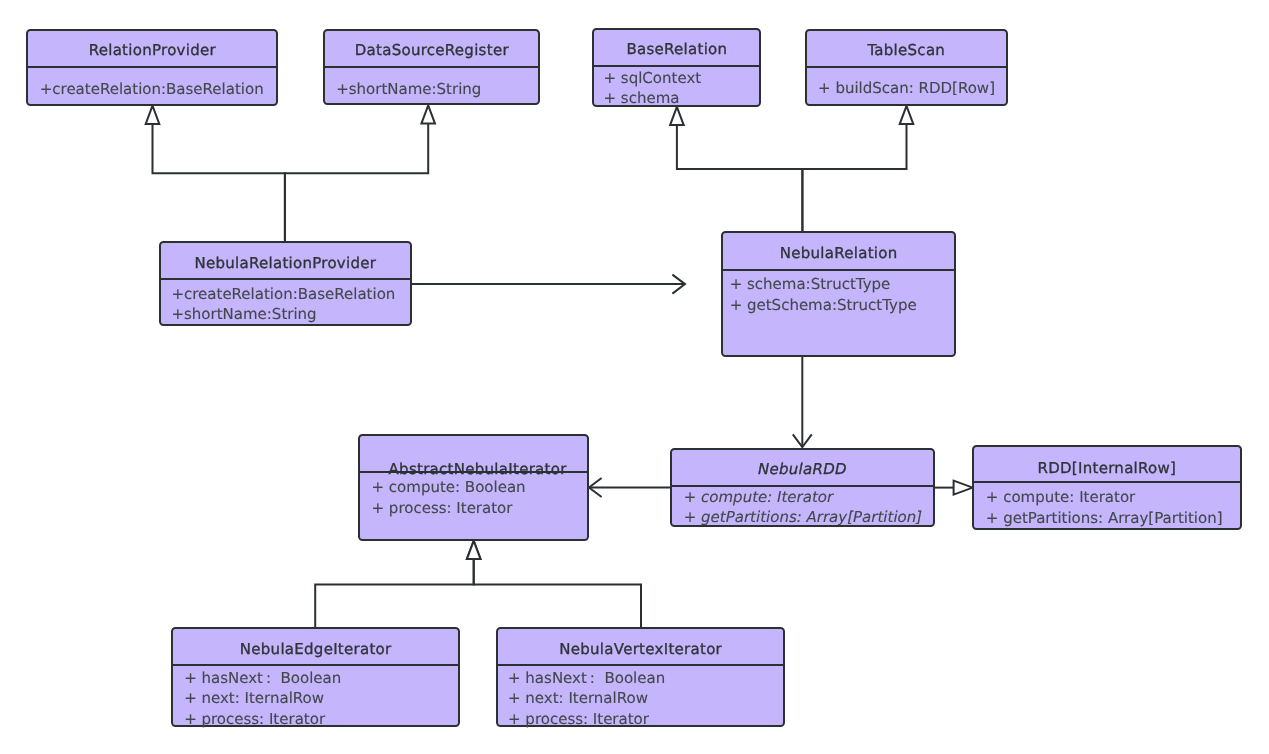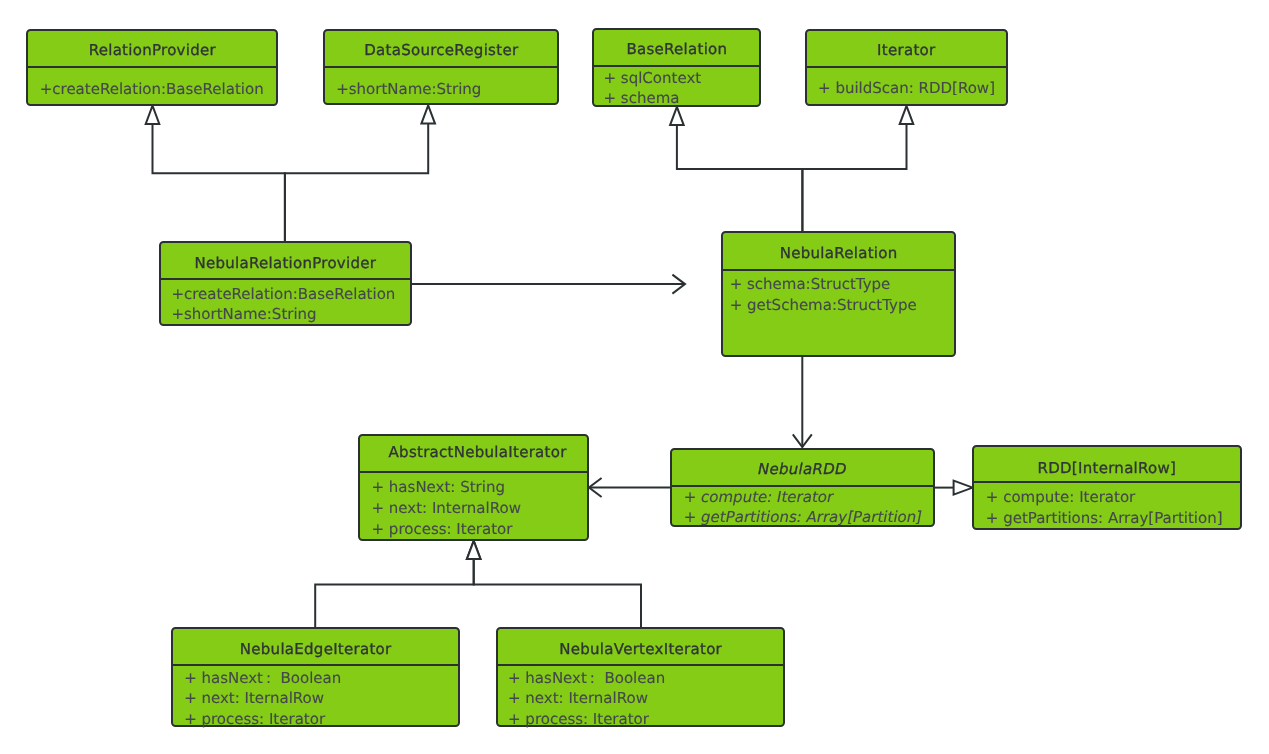--- a/index.html
+++ b/index.html
@@ -3,21 +3,21 @@
 <meta charset="utf-8">
 <title>UML Class Diagram</title>
 <style>
   html,body{margin:0;padding:0;background:#ffffff;}
   body{width:1269px;height:754px;overflow:hidden;
        font-family:"DejaVu Sans", sans-serif;color:#3c3c3c;
        -webkit-font-smoothing:antialiased;text-rendering:geometricPrecision;}
   #canvas{position:relative;width:1269px;height:754px;}
   svg.edges{position:absolute;left:0;top:0;width:1269px;height:754px;}
   .uml-box{position:absolute;box-sizing:border-box;border:2px solid #2b3133;
-           border-radius:4.5px;background:#84cc16;}
+           border-radius:4.5px;background:#c4b5fd;}
   .uml-title{text-align:center;font-size:15px;color:#2f3436;letter-spacing:0.28px;text-indent:0.28px;
              -webkit-text-stroke:0.32px #2f3436;
              line-height:20px;position:absolute;left:0;right:0;}
   .uml-divider{position:absolute;left:0;right:0;height:0;
                border-top:2px solid #2b3133;}
   .uml-members{position:absolute;left:0;right:0;}
   .uml-member{font-size:15px;color:#43484b;white-space:pre;
               -webkit-text-stroke:0.12px #43484b;}
 </style>
 </head>
@@ -66,37 +66,37 @@
         <polygon points="473.7,540.9 466.9,559.1 480.5,559.1" fill="#ffffff" stroke="#2b3133" stroke-width="2" stroke-linejoin="miter"></polygon>
       </g>
     </svg>
 <div class="uml-box" style="left: 25.95px; top: 28.75px; width: 252.5px; height: 76.8px; border-width: 2.1px;">
       <div class="uml-title" style="top: 9.25713px;">RelationProvider</div>
       <div class="uml-divider" style="top: 34.8px; border-top-width: 2.1px;"></div>
       <div class="uml-members" style="top: 48.1571px; padding-left: 11.8px;">
         <div class="uml-member" style="line-height: 20px;">+createRelation:BaseRelation</div>
       </div>
     </div>
-    <div class="uml-box" style="left: 323.15px; top: 28.75px; width: 236px; height: 76.3px; border-width: 2.1px; text-decoration: underline;">
+    <div class="uml-box" style="left: 323.15px; top: 28.75px; width: 217px; height: 76.3px; border-width: 2.1px; text-decoration: underline;">
       <div class="uml-title" style="top: 9.25713px;">DataSourceRegister</div>
       <div class="uml-divider" style="top: 35.4px; border-top-width: 2.1px;"></div>
       <div class="uml-members" style="top: 47.9571px; padding-left: 11px;">
         <div class="uml-member" style="line-height: 20px;">+shortName:String</div>
       </div>
     </div>
     <div class="uml-box" style="left: 592.15px; top: 27.75px; width: 169.2px; height: 79px; border-width: 2.1px;">
       <div class="uml-title" style="top: 9.55713px;">BaseRelation</div>
       <div class="uml-divider" style="top: 35px; border-top-width: 2.1px;"></div>
       <div class="uml-members" style="top: 38.3571px; padding-left: 9.4px;">
         <div class="uml-member" style="line-height: 20px;">+ sqlContext</div>
         <div class="uml-member" style="line-height: 20px;">+ schema</div>
       </div>
     </div>
     <div class="uml-box" style="left: 804.55px; top: 28.75px; width: 203.2px; height: 77.2px; border-width: 2.1px;">
-      <div class="uml-title" style="top: 9.25713px;">Iterator</div>
+      <div class="uml-title" style="top: 9.25713px;">TableScan</div>
       <div class="uml-divider" style="top: 35.1px; border-top-width: 2.1px;"></div>
       <div class="uml-members" style="top: 47.5571px; padding-left: 11.5px;">
         <div class="uml-member" style="line-height: 20px;">+ buildScan: RDD[Row]</div>
       </div>
     </div>
     <div class="uml-box" style="left: 158.75px; top: 241.15px; width: 252.9px; height: 84.8px; border-width: 2.1px;">
       <div class="uml-title" style="top: 9.95713px;">NebulaRelationProvider</div>
       <div class="uml-divider" style="top: 34.9px; border-top-width: 2.1px;"></div>
       <div class="uml-members" style="top: 41.0571px; padding-left: 10.7px;">
         <div class="uml-member" style="line-height: 20.2px;">+createRelation:BaseRelation</div>
@@ -105,25 +105,24 @@
     </div>
     <div class="uml-box" style="left: 684.65px; top: 231.35px; width: 235.6px; height: 125.7px; border-width: 2.1px; margin-left: 36px;">
       <div class="uml-title" style="top: 9.75713px;">NebulaRelation</div>
       <div class="uml-divider" style="top: 35.2px; border-top-width: 2.1px;"></div>
       <div class="uml-members" style="top: 40.4571px; padding-left: 7px;">
         <div class="uml-member" style="line-height: 21px;">+ schema:StructType</div>
         <div class="uml-member" style="line-height: 21px;">+ getSchema:StructType</div>
       </div>
     </div>
     <div class="uml-box" style="left: 357.95px; top: 433.85px; width: 231.1px; height: 106.9px; border-width: 2.1px;">
-      <div class="uml-title" style="top: 6px; padding-left: 8px;">AbstractNebulaIterator</div>
+      <div class="uml-title" style="top: 23px; padding-left: 8px;">AbstractNebulaIterator</div>
       <div class="uml-divider" style="top: 35.3px; border-top-width: 2.1px;"></div>
       <div class="uml-members" style="top: 41.2071px; padding-left: 11.6px;">
-        <div class="uml-member" style="line-height: 20.9px;">+ hasNext: String</div>
-        <div class="uml-member" style="line-height: 20.9px;">+ next: InternalRow</div>
+        <div class="uml-member" style="line-height: 20.9px;">+ compute: Boolean</div>
         <div class="uml-member" style="line-height: 20.9px;">+ process: Iterator</div>
       </div>
     </div>
     <div class="uml-box" style="left: 669.95px; top: 447.55px; width: 264.8px; height: 79.5px; border-width: 2.1px; font-style: italic;">
       <div class="uml-title" style="top: 9.55713px;">NebulaRDD</div>
       <div class="uml-divider" style="top: 35.6px; border-top-width: 2.1px;"></div>
       <div class="uml-members" style="top: 38.4571px; padding-left: 11.8px;">
         <div class="uml-member" style="line-height: 19.8px;">+ compute: Iterator</div>
         <div class="uml-member" style="line-height: 19.8px;">+ getPartitions: Array[Partition]</div>
       </div>

